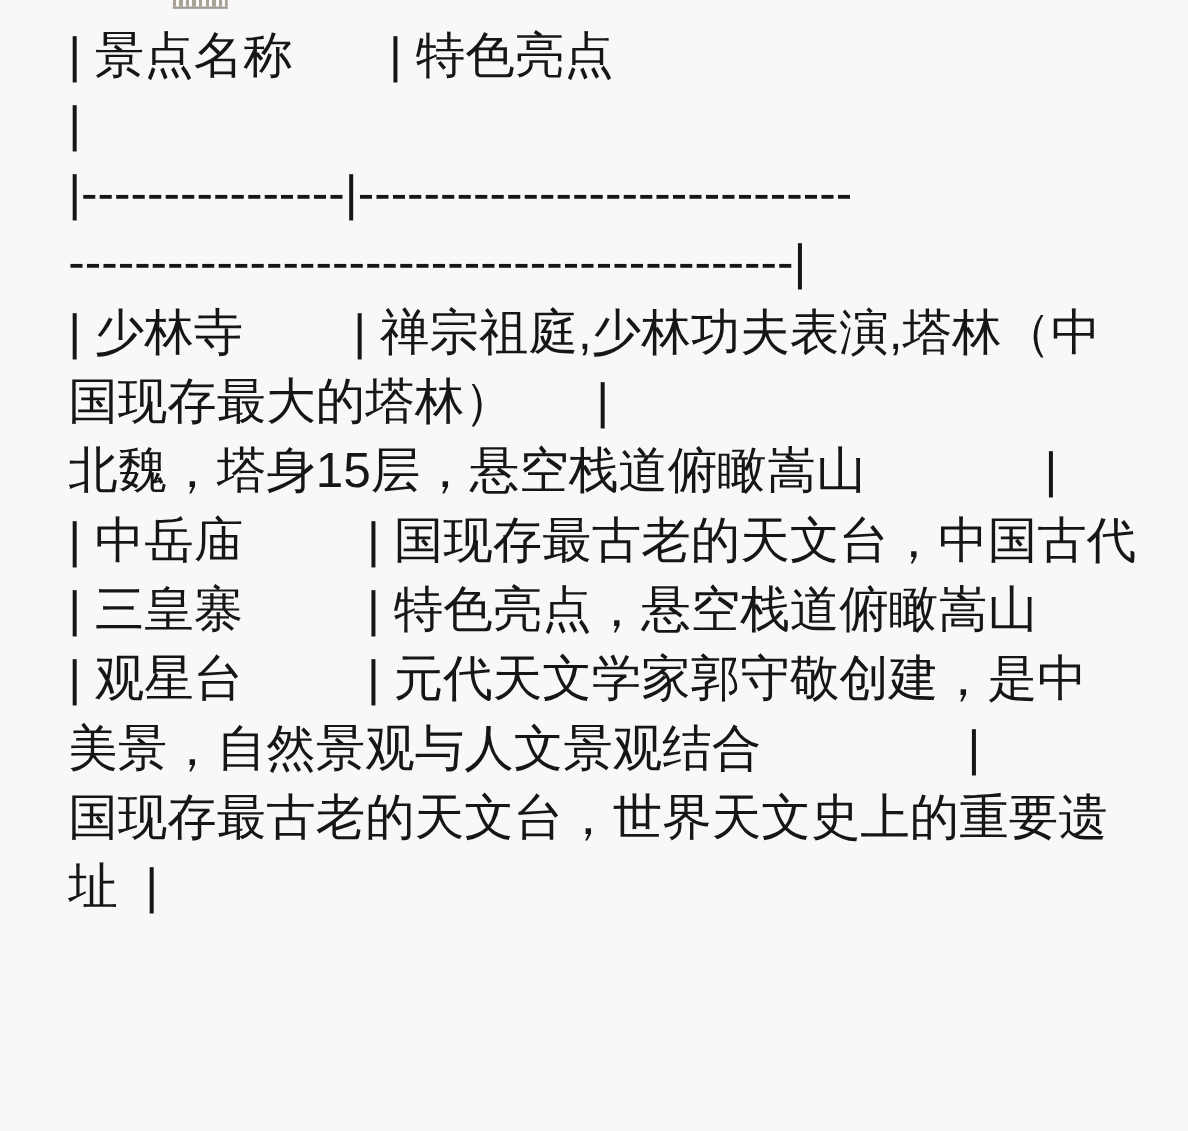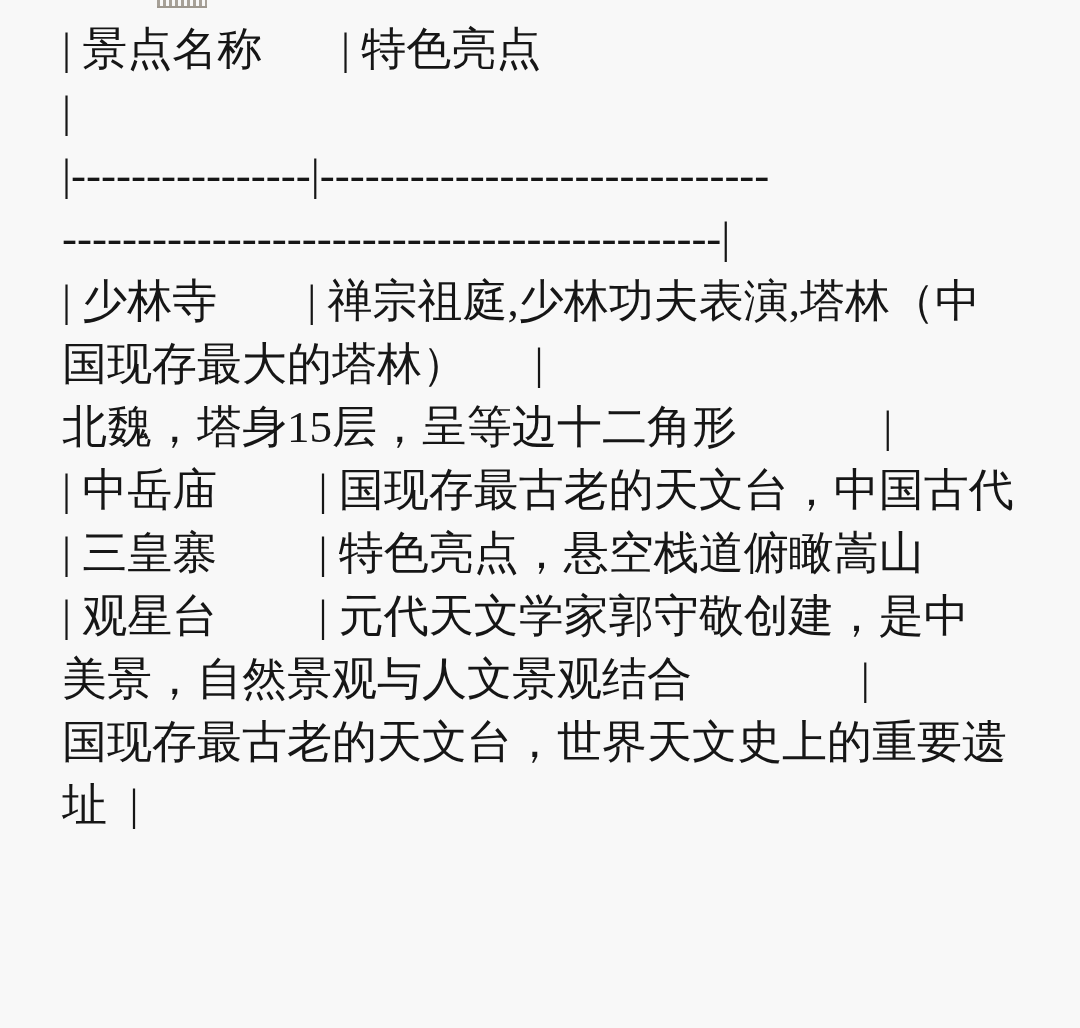--- a/index.html
+++ b/index.html
@@ -6,21 +6,21 @@
     margin: 0;
     padding: 0;
     background: #f8f8f8;
   }
   .screen {
     position: relative;
     width: 1080px;
     height: 1028px;
     background: #f8f8f8;
     overflow: hidden;
-    font-family: Liberation Serif, serif;
+    font-family: Liberation Sans, sans-serif;
   }
   
   .clipped-artifact {
     position: absolute;
     left: 157px;
     top: 0;
     width: 50px;
     height: 6px;
     border-bottom: 2px solid #8f887d;
     background: repeating-linear-gradient(
@@ -52,21 +52,21 @@
 <div class="screen">
   <div class="clipped-artifact"></div>
 
   <div class="text-block">
       <div class="text-line">| 景点名称       | 特色亮点</div>
       <div class="text-line">|</div>
       <div class="text-line">|----------------|------------------------------</div>
       <div class="text-line">--------------------------------------------|</div>
       <div class="text-line">| 少林寺        | 禅宗祖庭,少林功夫表演,塔林（中</div>
       <div class="text-line">国现存最大的塔林）      |</div>
-      <div class="text-line">北魏，塔身15层，呈等边十二角形             |</div>
+      <div class="text-line">北魏，塔身15层，悬空栈道俯瞰嵩山             |</div>
       <div class="text-line">| 中岳庙         | 国现存最古老的天文台，中国古代</div>
       <div class="text-line">| 三皇寨         | 特色亮点，悬空栈道俯瞰嵩山</div>
       <div class="text-line">| 观星台         | 元代天文学家郭守敬创建，是中</div>
       <div class="text-line">美景，自然景观与人文景观结合               |</div>
       <div class="text-line">国现存最古老的天文台，世界天文史上的重要遗</div>
       <div class="text-line">址  |</div>
     </div>
 </div>
 
 </body></html>

